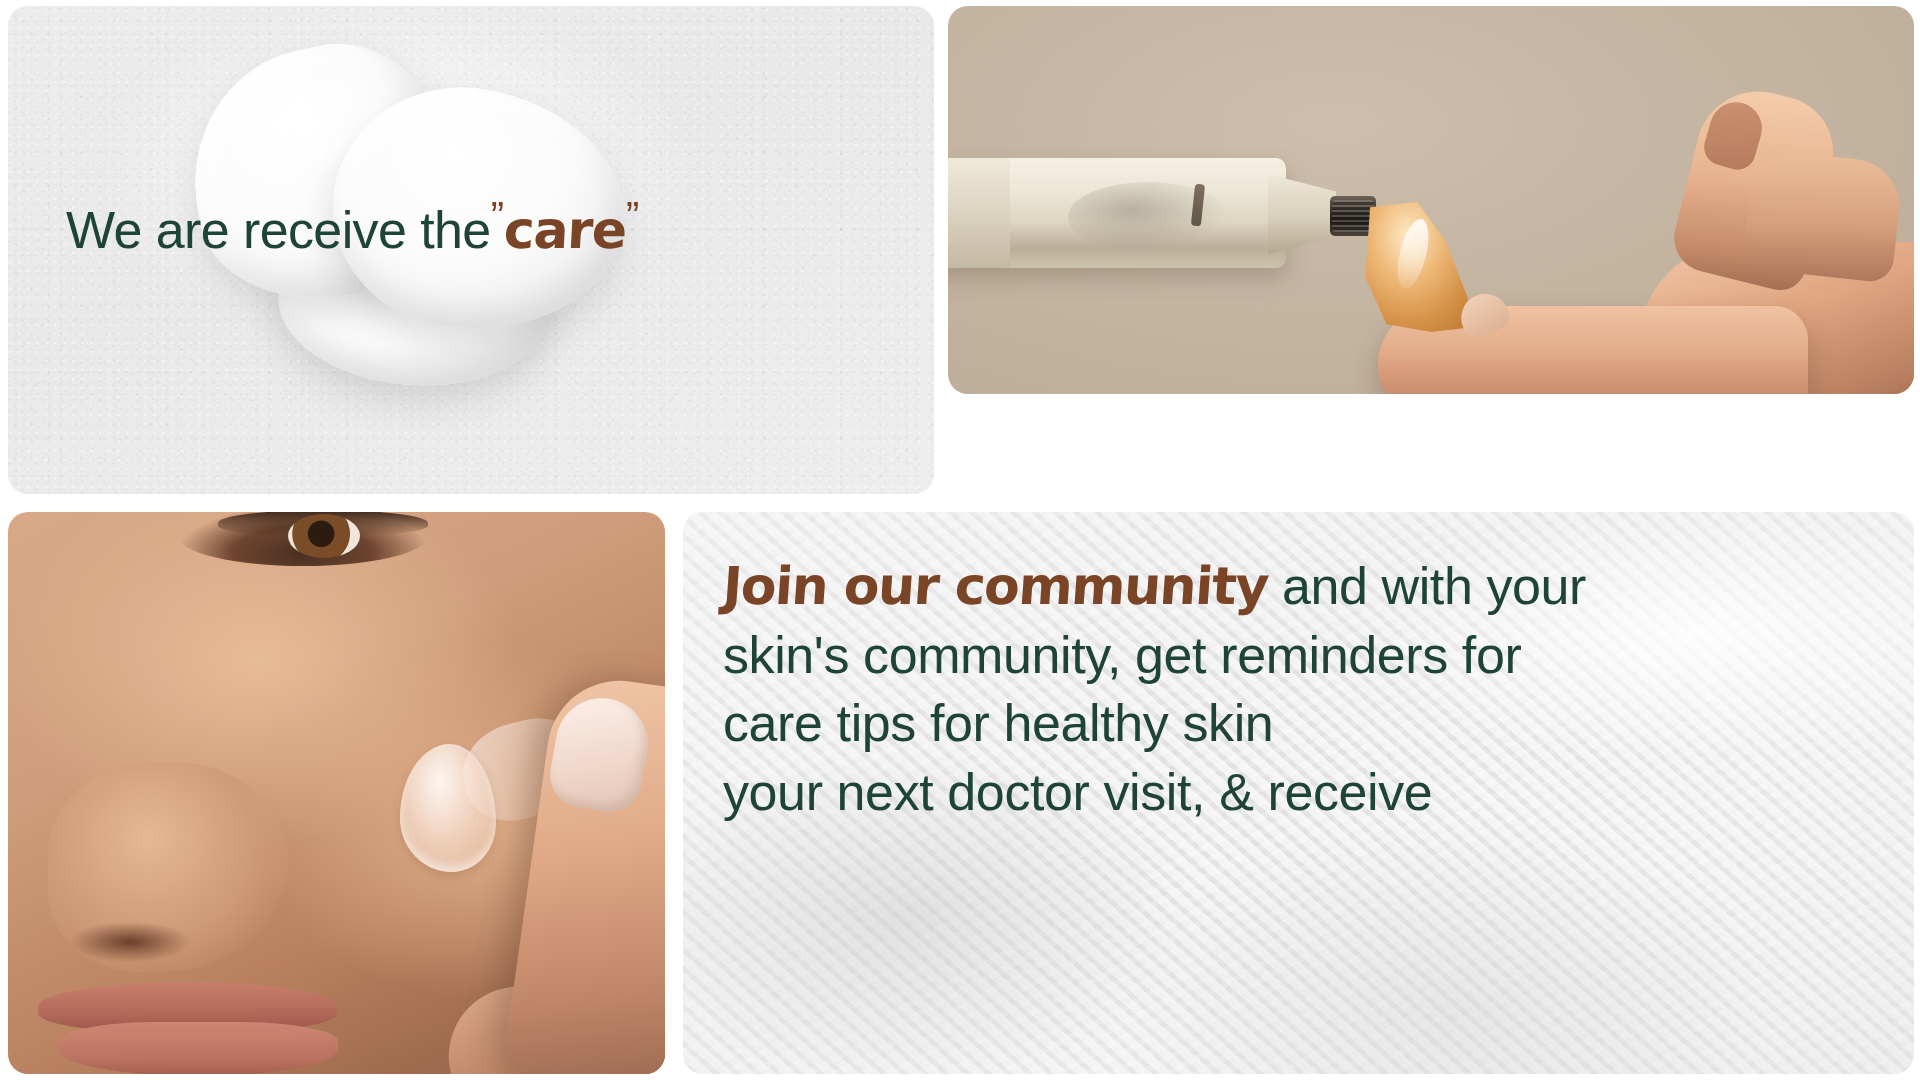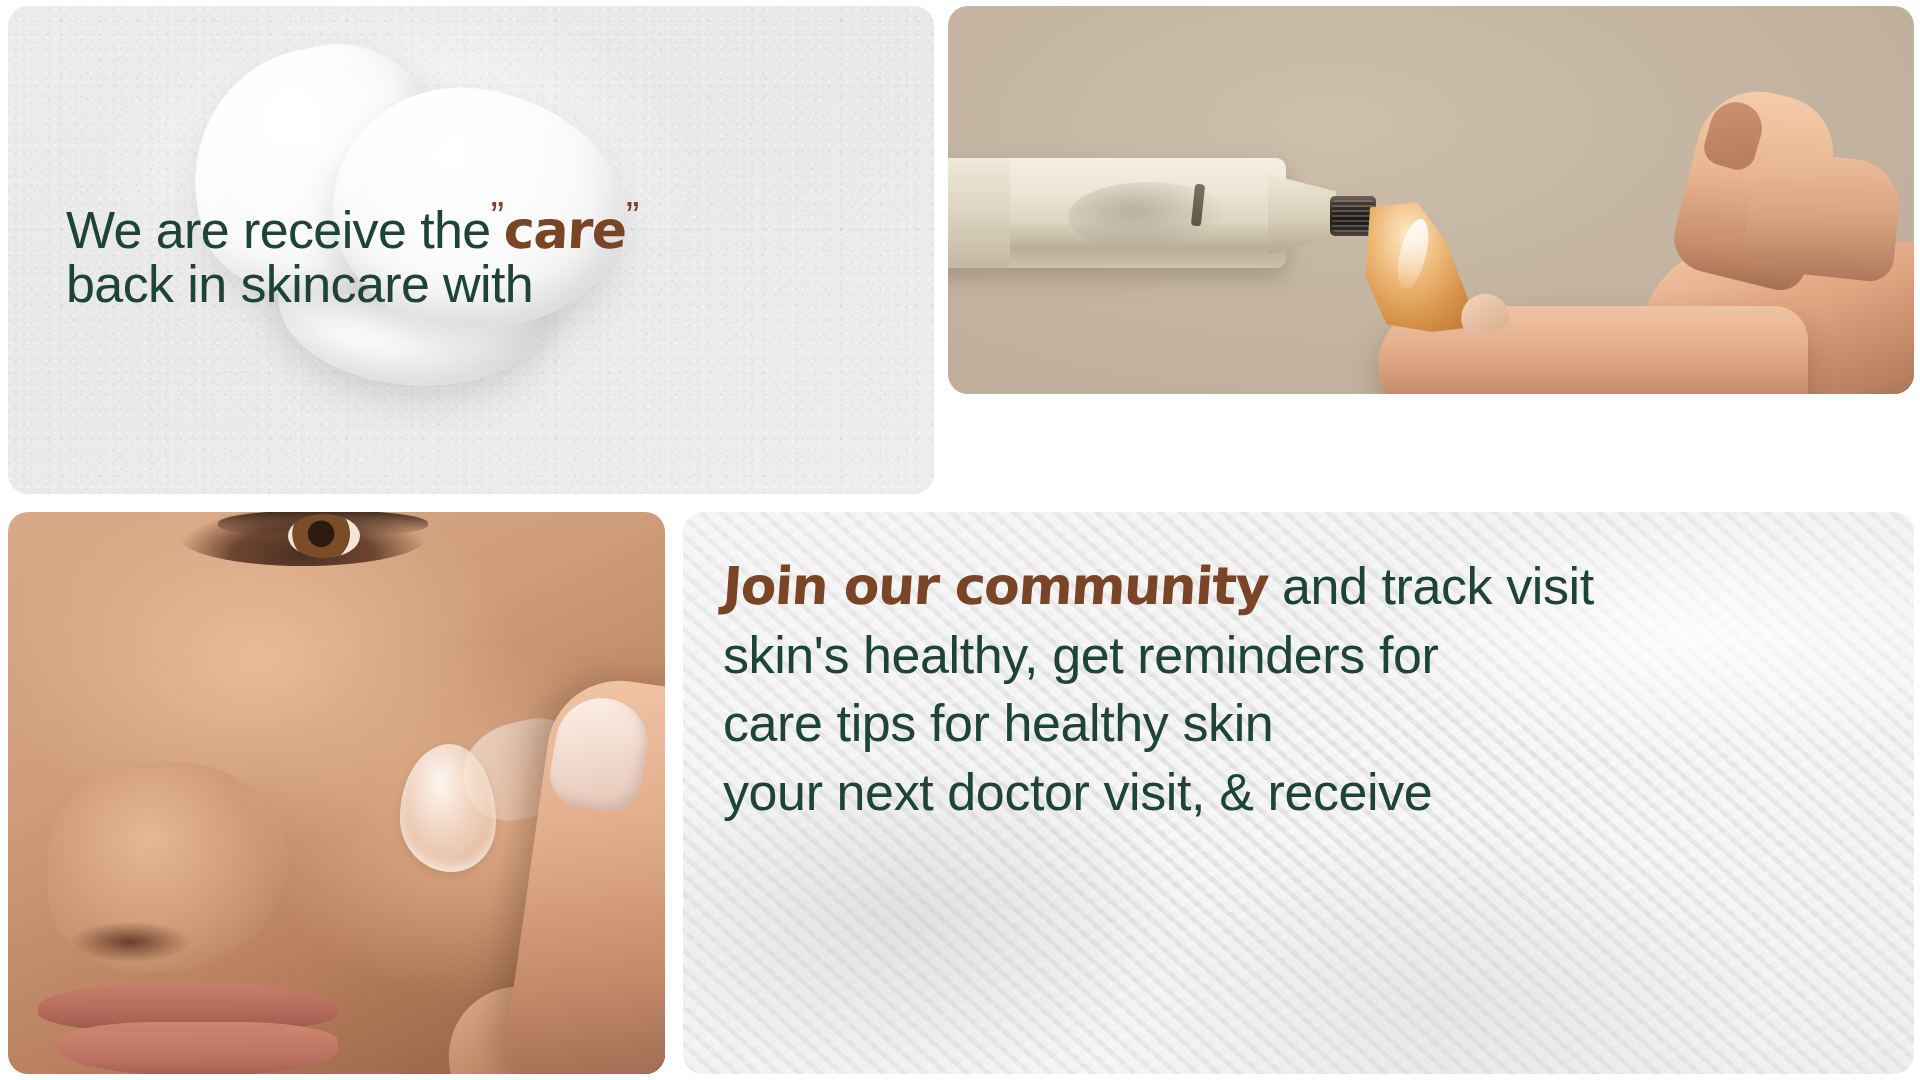--- a/index.html
+++ b/index.html
@@ -329,21 +329,20 @@
 
     <div class="heart-wrap">
       <div class="heart-lobe lobe-tail"></div>
       <div class="heart-lobe lobe-a"></div>
       <div class="heart-lobe lobe-b"></div>
       <div class="heart-gloss"></div>
     </div>
 
     <div class="quote-text">
       <span class="ln"><span class="green">We are receive the</span><span class="brown qmark">”</span><span class="brown script">care</span><span class="brown qmark">”</span></span>
-      <span class="ln green">back in skincare with</span>
     </div>
   </div>
 
   <div class="panel" id="panel-tube">
     <div class="tube-bg"></div>
     <div class="hand-shadow"></div>
     <div class="tube-body"></div>
     <div class="tube-dent"></div>
     <div class="tube-crimp"></div>
     <div class="tube-mark"></div>
@@ -374,20 +373,20 @@
     <div class="app-finger"></div>
     <div class="app-nail"></div>
   </div>
 
   <div class="panel" id="panel-community">
     <div class="texture-bg"></div>
     <div class="swirl"></div>
     <div class="swirl2"></div>
 
     <div class="community-text">
-      <span class="ln"><span class="script-big">Join our community</span> <span>and track visit</span></span>
-      <span class="ln">skin's healthy, get reminders for</span>
+      <span class="ln"><span class="script-big">Join our community</span> <span>and with your</span></span>
+      <span class="ln">skin's community, get reminders for</span>
       <span class="ln">care tips for healthy skin</span>
       <span class="ln">your next doctor visit, &amp; receive</span>
     </div>
   </div>
 
 </div>
 
 </body></html>

